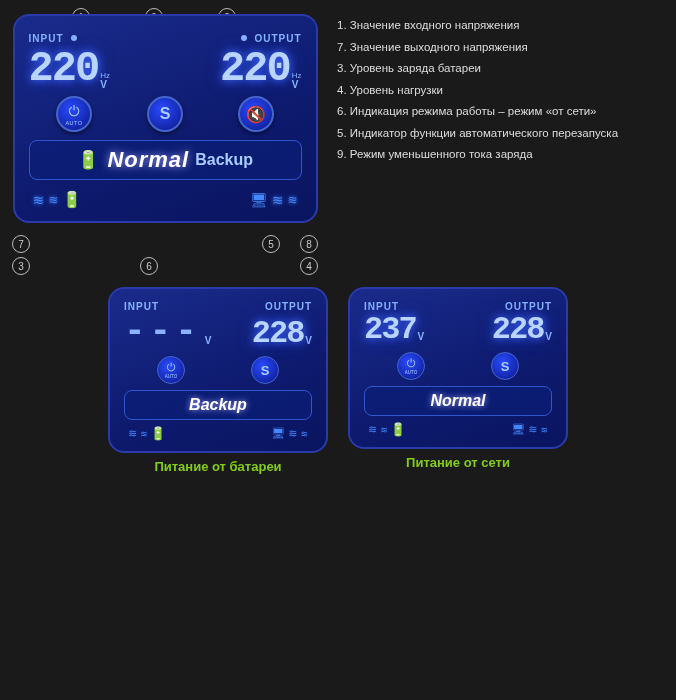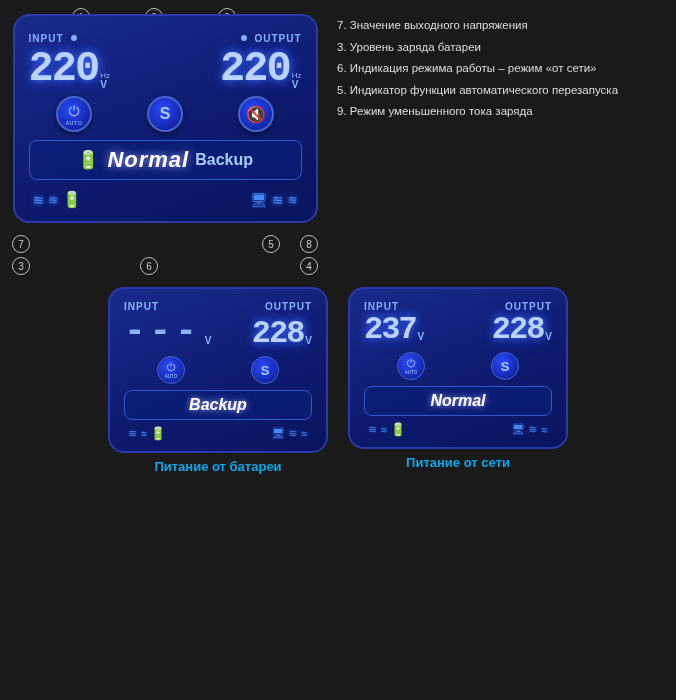--- a/index.html
+++ b/index.html
@@ -264,21 +264,21 @@
       font-size: 14px;
     }
 
     .bottom-panel-wrapper {
       display: flex;
       flex-direction: column;
       align-items: center;
     }
 
     .bottom-panel-label {
-      color: #0ea5e9;
+      color: #84cc16;
       font-size: 13px;
       font-weight: bold;
       margin-top: 6px;
     }
 
     .ups-panel-small {
       width: 220px;
     }
 
     .status-bar-sm {
@@ -455,22 +455,24 @@
     </div>
     <div style="position:relative; width:310px; height:24px; margin-top:0px;">
       <span style="position:absolute; left:2px; top:0px; width:18px; height:18px; border-radius:50%; border:1.5px solid #bbb; display:flex; align-items:center; justify-content:center; font-size:10px; color:#ccc;">3</span>
       <span style="position:absolute; right:2px; top:0px; width:18px; height:18px; border-radius:50%; border:1.5px solid #bbb; display:flex; align-items:center; justify-content:center; font-size:10px; color:#ccc;">4</span>
       <span style="position:absolute; left:130px; top:0px; width:18px; height:18px; border-radius:50%; border:1.5px solid #bbb; display:flex; align-items:center; justify-content:center; font-size:10px; color:#ccc;">6</span>
     </div>
   </div>
 
   <div class="right-section">
     <ul class="legend-list">
+      <li>1. Значение входного напряжения</li>
       <li>7. Значение выходного напряжения</li>
       <li>3. Уровень заряда батареи</li>
+      <li>4. Уровень нагрузки</li>
       <li>6. Индикация режима работы – режим «от сети»</li>
       <li>5. Индикатор функции автоматического перезапуска</li>
       <li>9. Режим уменьшенного тока заряда</li>
     </ul>
   </div>
 </div>
 
 <div class="bottom-section" style="margin-top:6px;">
 
   <div class="bottom-panel-wrapper">

